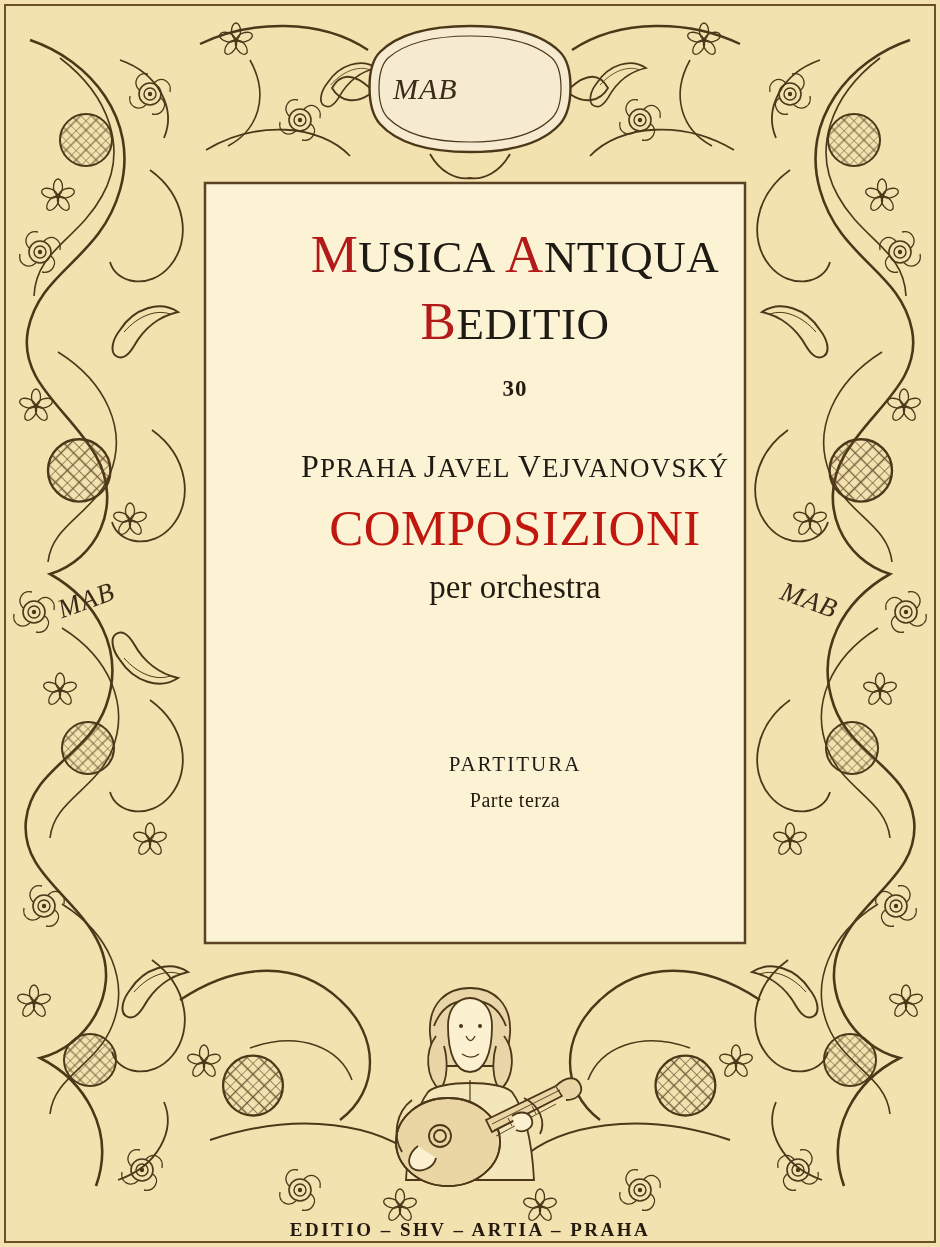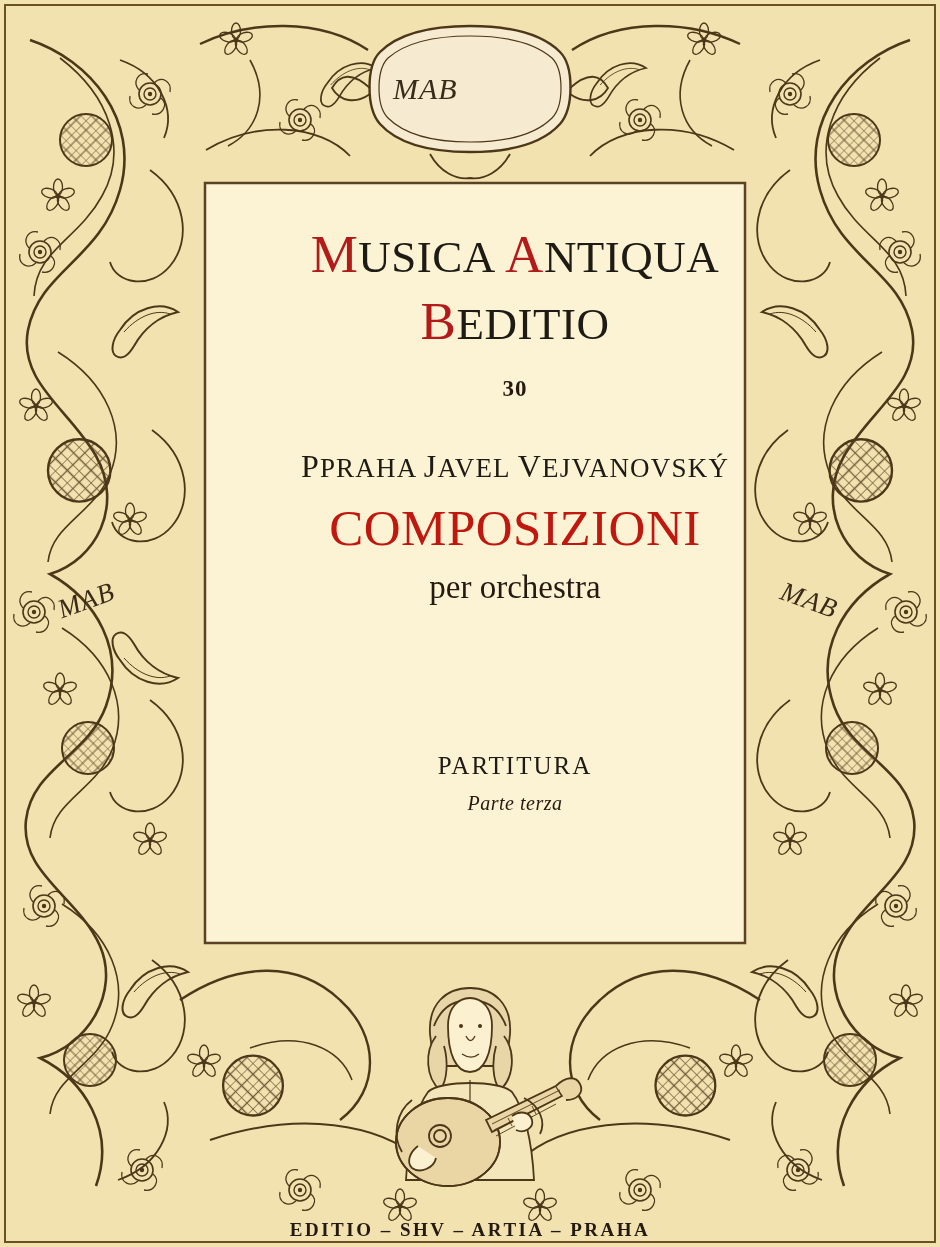--- a/index.html
+++ b/index.html
@@ -78,28 +78,27 @@
     letter-spacing: 0.5px;
     color: #c0170f;
   }
   .subtitle {
     margin: 12px 0 8px 0;
     font-size: 33px;
     color: #241a10;
   }
   .partitura {
     margin: 146px 0 0 0;
-    font-size: 25px;
+    font-size: 21px;
     letter-spacing: 2px;
     color: #1e1a14;
   }
   .part-no {
     margin: 12px 0 0 0;
     font-size: 20px;
-    font-style: italic;
     letter-spacing: 0.5px;
   }
 
   
   .publisher {
     position: absolute;
     left: 0;
     right: 0;
     bottom: 6px;
     text-align: center;

